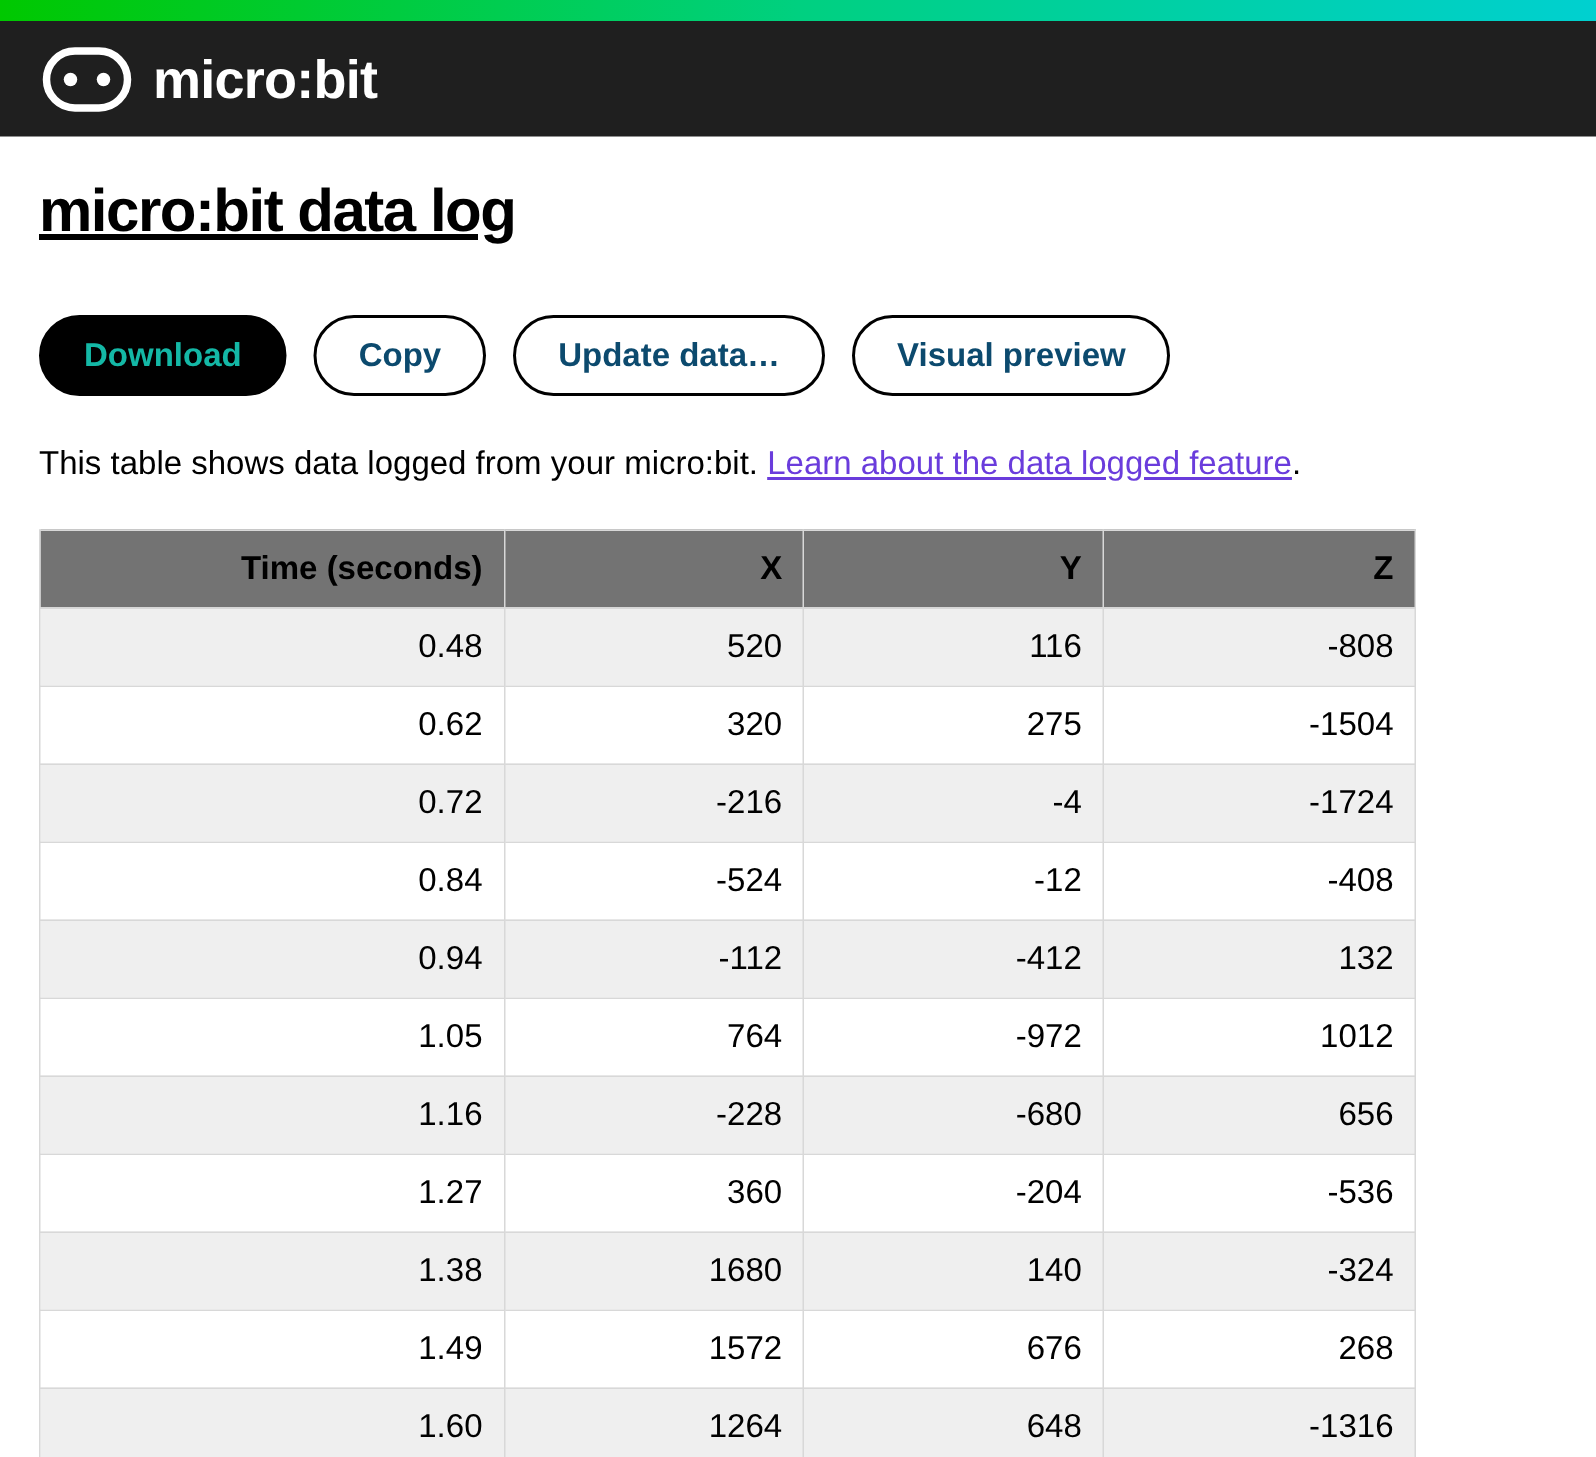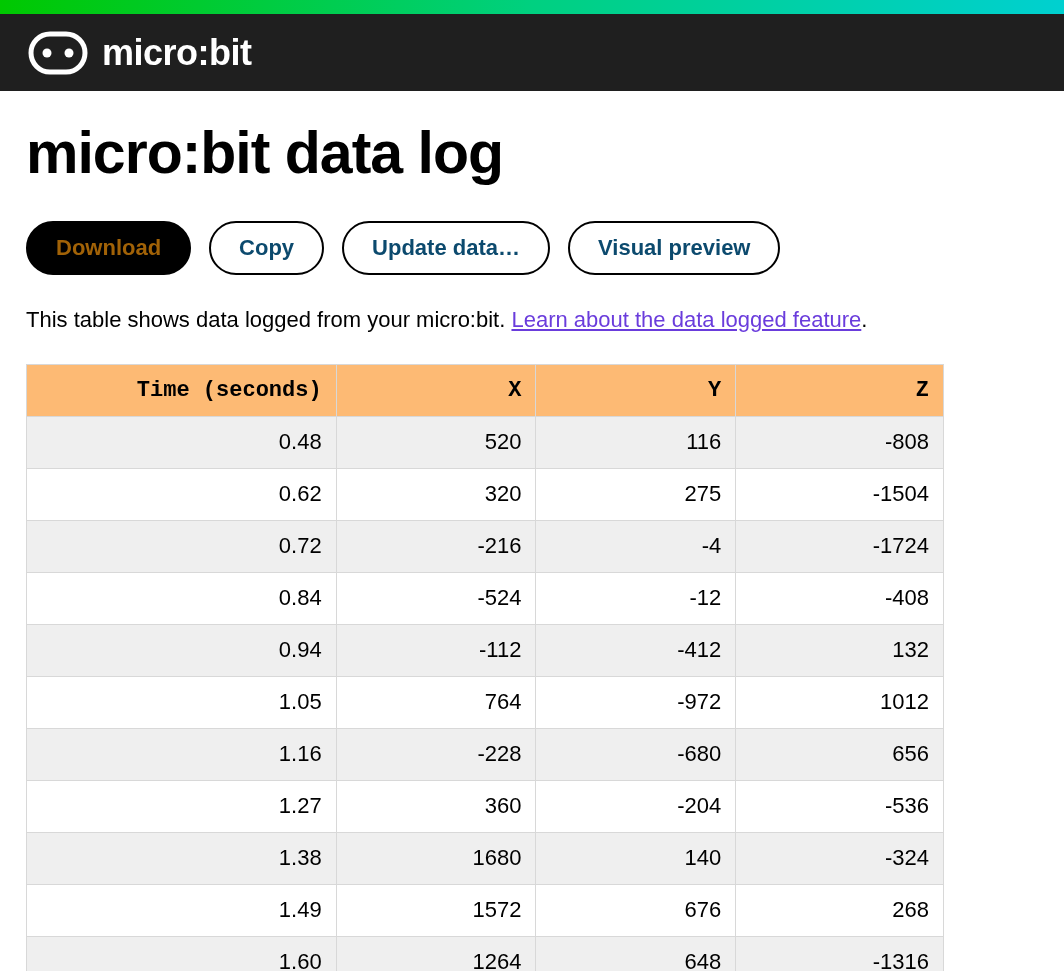--- a/index.html
+++ b/index.html
@@ -36,24 +36,25 @@
     .logo-text {
       color: #fff;
       font-size: 36px;
       font-weight: 600;
       letter-spacing: -0.5px;
     }
     .content {
       padding: 28px 26px 0 26px;
     }
     h1.page-title {
-      font-size: 59px;
+      font-size: 40px;
       font-weight: 800;
       letter-spacing: -1px;
-      margin-bottom: 34px;
+      margin-bottom: 46px;
+      text-decoration: underline;
     }
     .toolbar {
       display: flex;
       gap: 18px;
       margin-bottom: 30px;
       flex-wrap: wrap;
     }
     .btn {
       border: 2.5px solid #000;
       background: #fff;
@@ -61,21 +62,21 @@
       font-size: 22px;
       font-weight: 700;
       padding: 14px 28px;
       border-radius: 999px;
       cursor: pointer;
       white-space: nowrap;
       line-height: 1;
     }
     .btn.primary {
       background: #000;
-      color: #a16207;
+      color: #14b8a6;
     }
     .intro {
       font-size: 22px;
       margin-bottom: 28px;
       line-height: 1.4;
     }
     .intro a {
       color: #6a3cdc;
       text-decoration: underline;
     }
@@ -88,22 +89,21 @@
     table.data-table td {
       border: 1px solid #d8d8d8;
       padding: 12px 14px;
       text-align: right;
       font-size: 22px;
       vertical-align: middle;
       height: 52px;
     }
     table.data-table th {
       font-weight: 700;
-      background: #fdba74;
-      font-family: Liberation Mono, monospace;
+      background: #737373;
     }
     table.data-table th:nth-child(1) { width: 310px; }
     table.data-table th:nth-child(2) { width: 200px; }
     table.data-table th:nth-child(3) { width: 200px; }
     table.data-table th:nth-child(4) { width: 208px; }
     table.data-table tbody tr:nth-child(odd) td {
       background: #efefef;
     }
     table.data-table tbody tr:nth-child(even) td {
       background: #fff;

